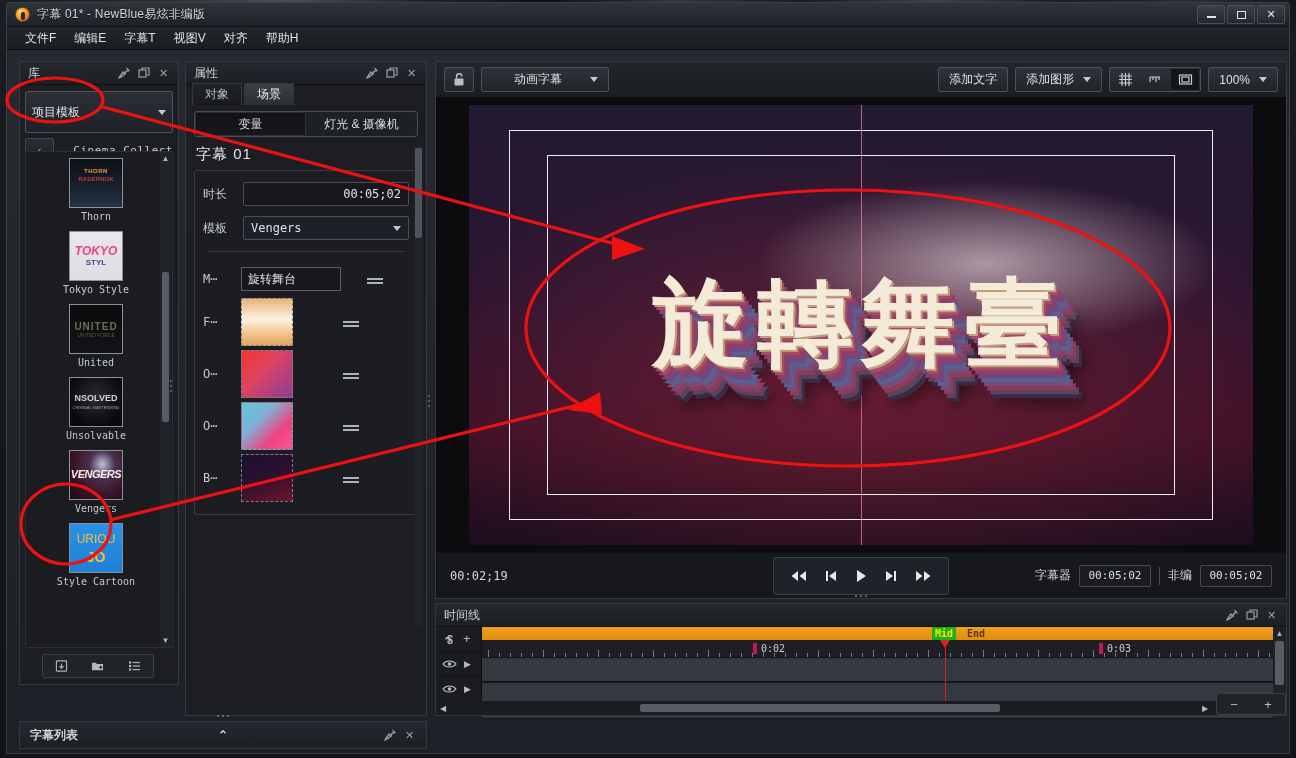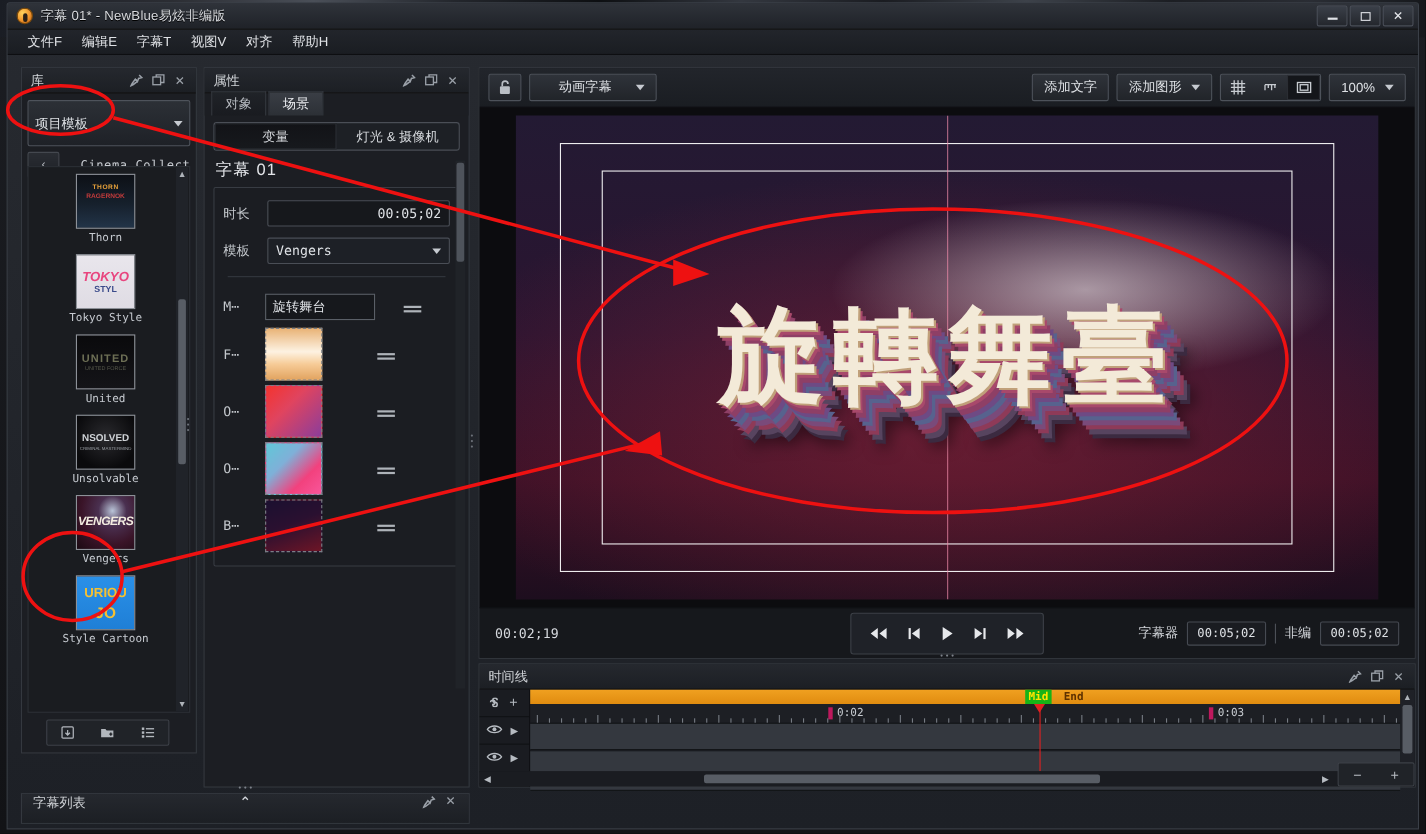--- a/index.html
+++ b/index.html
@@ -222,22 +222,22 @@
   .hs-arrow { width:14px; text-align:center; color:#b6bbc1; font-size:8px; }
   .hs-track { flex:1; height:8px; position:relative; }
   .hs-thumb { position:absolute; left:190px; width:360px; height:8px; background:#585d65;
     border-radius:2px; }
   .zoombtns { position:absolute; right:0; bottom:0; width:70px; height:22px;
     border:1px solid #3c4047; border-radius:2px; background:#202328; display:flex;
     align-items:center; justify-content:space-around; color:#b6bbc1; font-size:13px; }
 
   
   #sublist { left:12px; top:718px; width:408px; height:28px; }
-  .sl-head { height:26px; display:flex; align-items:flex-start; padding:0 6px 0 10px;
-    background:linear-gradient(180deg,#25282e 0%,#1c1f24 100%); }
+  .sl-head { height:26px; display:flex; align-items:center; padding:0 6px 0 10px;
+    background:linear-gradient(180deg,#25282e 0%,#1c1f24 100%);font-weight:bold; }
 
   
   .anno { position:absolute; pointer-events:none; }
 </style>
 </head>
 <body>
 
 <div class="app">
   <div class="desktop-bg"></div>
 
@@ -326,21 +326,21 @@
               <div class="tlabel">Unsolvable</div>
             </div>
             <div class="titem">
               <div class="tthumb" style="background:radial-gradient(ellipse at 62% 28%,#b9c4d8 0%,#4a3050 28%,#3a1428 62%,#1a0a12 100%);position:relative;">
                 <div style="position:absolute;left:0;right:0;top:17px;font-size:11px;font-weight:bold;color:#f3ece0;text-align:center;font-style:italic;letter-spacing:-.5px;">VENGERS</div>
               </div>
               <div class="tlabel">Vengers</div>
             </div>
             <div class="titem">
               <div class="tthumb" style="background:linear-gradient(180deg,#2a90e8 0%,#1f7fd6 100%);position:relative;">
-                <div style="position:absolute;left:0;right:0;top:8px;font-size:12px;font-weight:bold;color:#f5c032;text-align:center;">URIOU</div>
+                <div style="position:absolute;left:0;right:0;top:8px;font-size:12px;font-weight:normal;color:#f5c032;text-align:center;">URIOU</div>
                 <div style="position:absolute;left:0;right:0;top:25px;font-size:14px;font-weight:bold;color:#f5c032;text-align:center;">JO</div>
               </div>
               <div class="tlabel">Style Cartoon</div>
             </div>
           </div>
           <div class="t-scroll">
             <div class="t-up">▲</div>
             <div class="t-thumbbar"></div>
             <div class="t-dn">▼</div>
           </div>
@@ -477,21 +477,21 @@
     </div>
 
     <div class="panel" id="preview">
       <div class="pv-toolbar">
         <div class="btn sq">
           <svg width="14" height="15" viewBox="0 0 14 15">
               <rect x="2.5" y="6.5" width="9" height="7" rx="1" fill="#b9bec4"></rect>
               <path d="M4.6 6.5 V4.4 a2.6 2.6 0 0 1 5.2 0" fill="none" stroke="#b9bec4" stroke-width="1.5"></path>
             </svg>
         </div>
-        <div class="btn" style="width:116px;justify-content:space-between;">
+        <div class="btn" style="width:128px;justify-content:space-between;">
           <span style="flex:1;text-align:center;">动画字幕</span>
           <span class="caret"></span>
         </div>
         <div class="spacer"></div>
         <div class="btn">添加文字</div>
         <div class="btn" style="gap:9px;">
           <span>添加图形</span>
           <span class="caret"></span>
         </div>
         <div class="iconbar">

